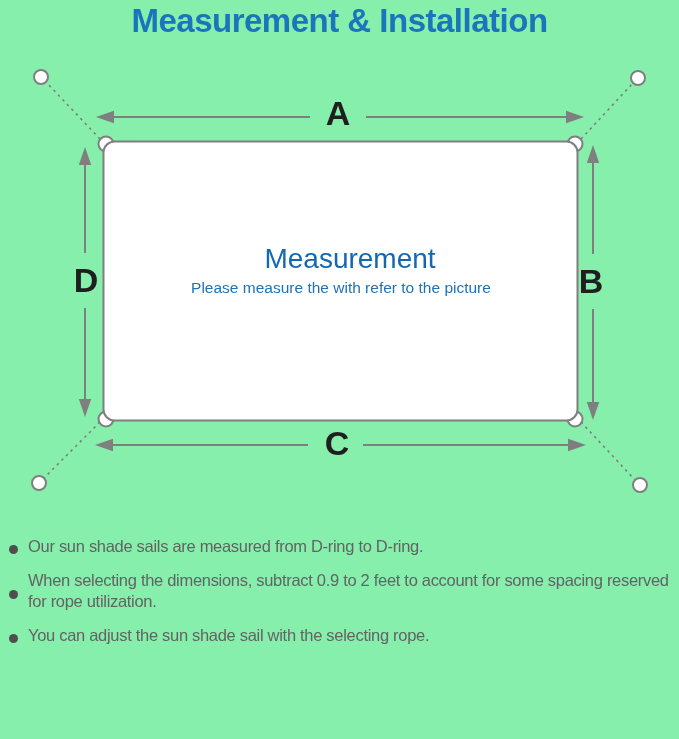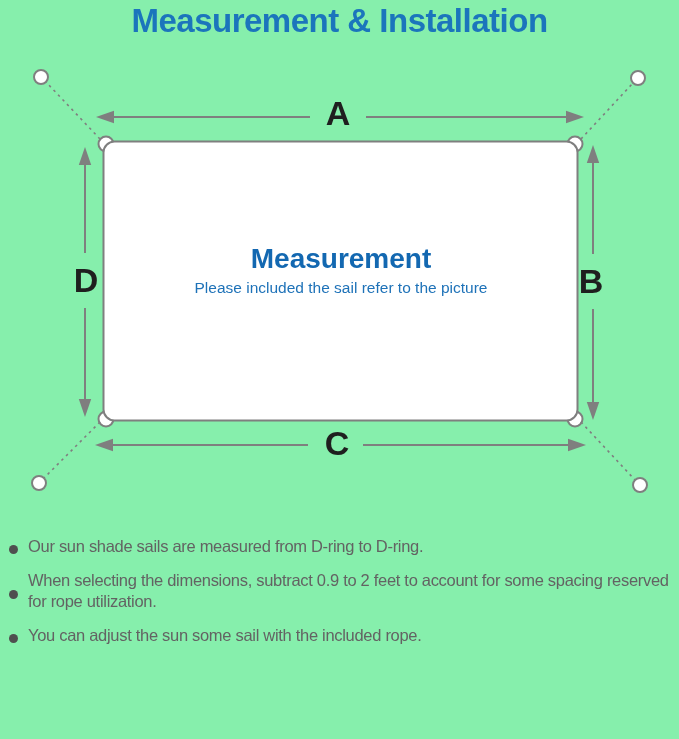--- a/index.html
+++ b/index.html
@@ -29,22 +29,22 @@
   .ring{stroke:var(--line-gray);stroke-width:2;fill:#ffffff;}
   .rope{stroke:var(--line-gray);stroke-width:1.6;stroke-dasharray:2.5 4;fill:none;}
   .dim{stroke:var(--line-gray);stroke-width:2;fill:none;}
   .head{fill:var(--line-gray);stroke:none;}
 
   .dim-label{
     position:absolute;transform:translate(-50%,-50%);
     font-size:34px;font-weight:bold;color:var(--label-dark);line-height:1;
   }
   .center-heading{
-    position:absolute;left:341px;top:215px;transform:translate(-50%,-50%);
-    font-size:28px;font-weight:bold;color:var(--center-blue);white-space:nowrap;
+    position:absolute;left:350px;top:215px;transform:translate(-50%,-50%);
+    font-size:28px;font-weight:normal;color:var(--center-blue);white-space:nowrap;
   }
   .center-sub{
     position:absolute;left:341px;top:244px;transform:translate(-50%,-50%);
     font-size:15.5px;color:var(--subtitle-blue);white-space:nowrap;
   }
 
   .notes{
     position:absolute;top:536px;left:9px;width:660px;
     list-style:none;
   }
@@ -121,31 +121,31 @@
         <polygon class="head" points="593,376 586.8,358 599.2,358"></polygon>
       </g>
     </svg>
 
     <div class="dim-label" style="left:338px;top:69px;">A</div>
     <div class="dim-label" style="left:591px;top:237px;">B</div>
     <div class="dim-label" style="left:337px;top:399px;">C</div>
     <div class="dim-label" style="left:86px;top:236px;">D</div>
 
     <div class="center-heading">Measurement</div>
-    <div class="center-sub">Please included the sail refer to the picture</div>
+    <div class="center-sub">Please measure the with refer to the picture</div>
   </div>
 
   <ul class="notes">
     <li class="note">
       <span class="dot"></span>
       <span class="note-text">Our sun shade sails are measured from D-ring to D-ring.</span>
     </li>
     <li class="note">
       <span class="dot"></span>
       <span class="note-text">When selecting the dimensions, subtract 0.9 to 2 feet to account for some spacing reserved for rope utilization.</span>
     </li>
     <li class="note">
       <span class="dot"></span>
-      <span class="note-text">You can adjust the sun some sail with the included rope.</span>
+      <span class="note-text">You can adjust the sun shade sail with the selecting rope.</span>
     </li>
   </ul>
 
 </div>
 
 </body></html>

